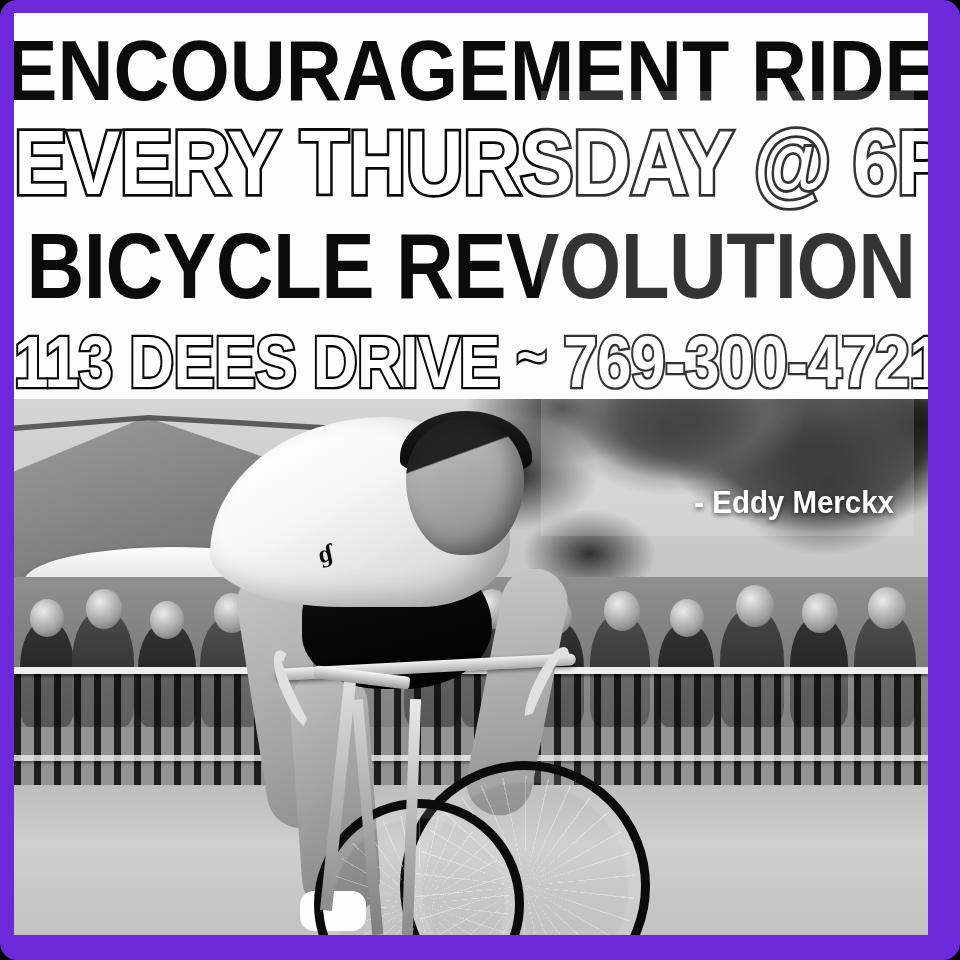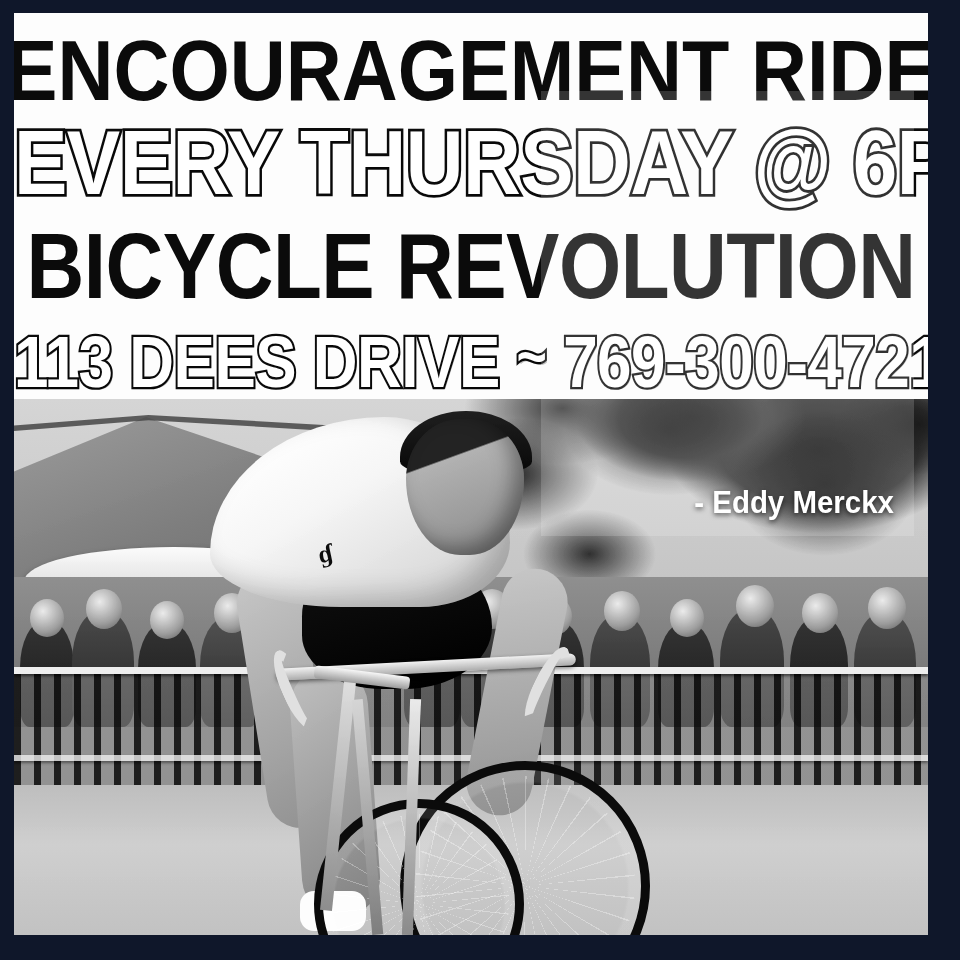--- a/index.html
+++ b/index.html
@@ -278,21 +278,21 @@
     font-family:"Liberation Sans Narrow","Liberation Sans",sans-serif;
     font-weight:bold;
     font-size:31px;
     text-shadow:0 2px 5px rgba(0,0,0,.60);
     transform:scaleX(.95);
   }
 </style>
 </head>
 <body>
 
-<div id="poster" style="background: #0f172a;">
+<div id="poster" style="background: #6d28d9; border-radius: 17px;">
 
   <div id="text-panel" style="background: rgb(253, 253, 253);">
 
     <div class="hl solid" id="line-title">ENCOURAGEMENT RIDE</div>
 
     <div class="hl outline" id="line-when">EVERY THURSDAY @ 6PM</div>
 
     <div class="hl solid" id="line-shop">BICYCLE REVOLUTION</div>
 
     <div class="hl outline" id="line-contact">

